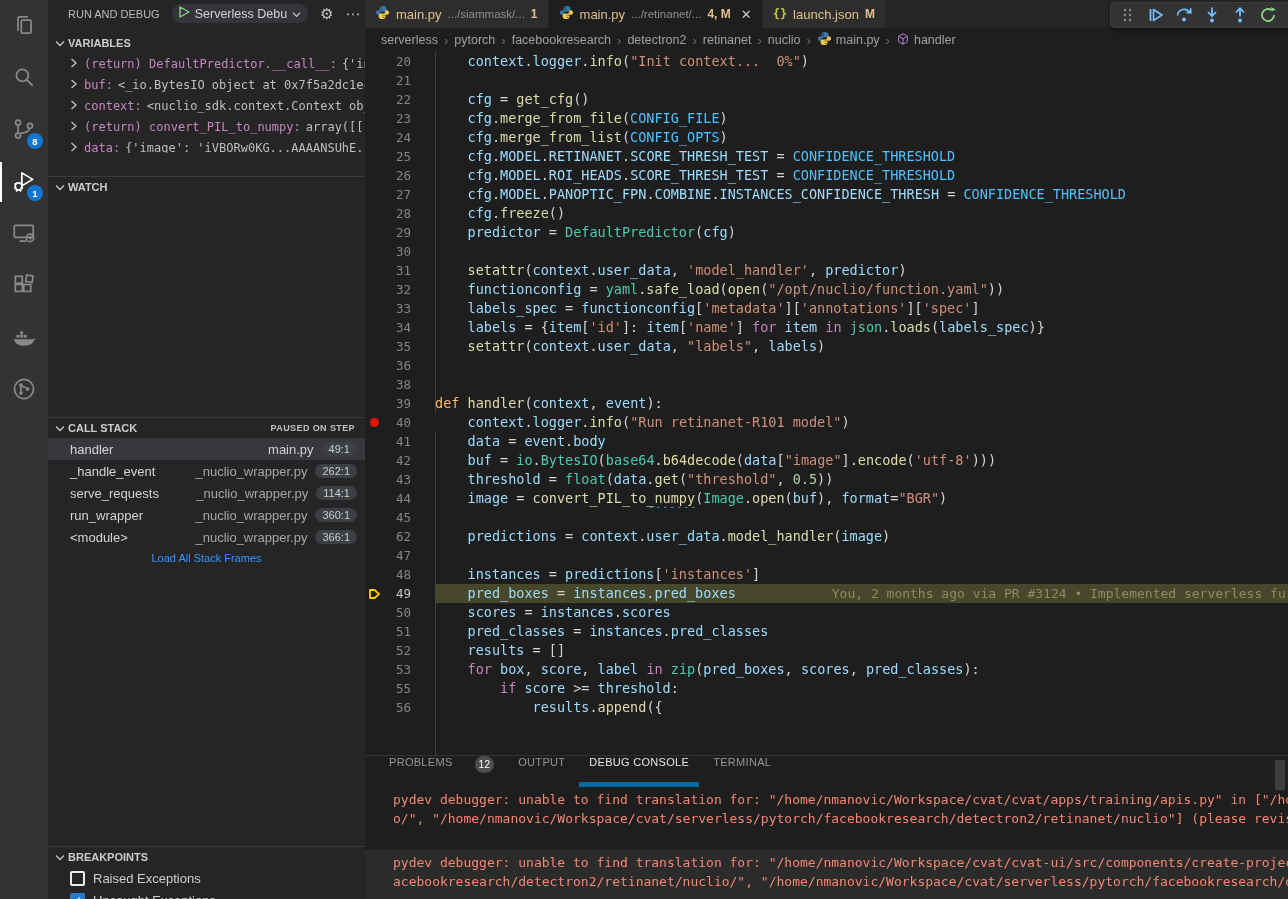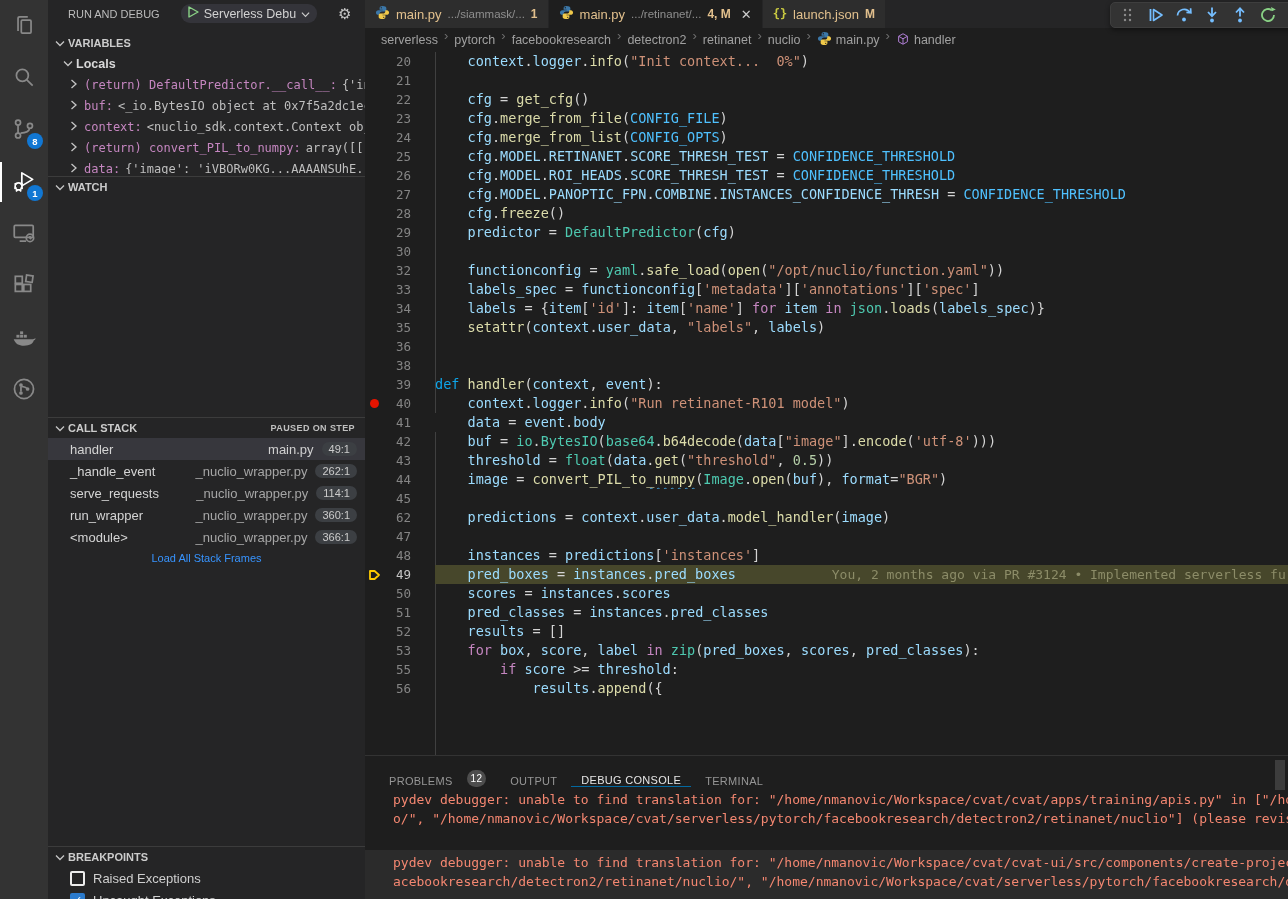--- a/index.html
+++ b/index.html
@@ -13,21 +13,21 @@
   .ab-item svg { width:26px; height:26px; }
   .ab-item .stroke { stroke:#898989; fill:none; stroke-width:1.6; }
   .ab-item .fillgray { fill:#898989; }
   .ab-item.active::before { content:""; position:absolute; left:0; top:6px; bottom:6px; width:2px; background:#ffffff; }
   .ab-item.active .stroke { stroke:#ffffff; }
   .ab-badge { position:absolute; right:5px; bottom:7px; min-width:16px; height:16px; border-radius:9px;
     background:#1177d3; color:#fff; font-size:9.5px; font-weight:700; display:flex; align-items:center; justify-content:center; padding:0 4px; }
 
   
   #sidebar { position:absolute; left:48px; top:0; width:317px; height:899px; background:#252526; overflow:hidden; }
-  .sb-header { position:absolute; left:0; top:0; width:100%; height:27px; display:flex; align-items:center; padding:0 8px 0 20px;gap:9px; }
+  .sb-header { position:absolute; left:0; top:0; width:100%; height:27px; display:flex; align-items:center; padding:0 8px 0 20px; }
   .sb-title { font-size:11px; color:#bcbcbc; white-space:nowrap; }
   .launch-select { margin-left:12px; display:flex; align-items:center; gap:5px; background:#34343a; border-radius:9px;
     padding:2px 7px; cursor:pointer; max-width:150px; }
   .launch-select .lbl { font-size:12.5px; color:#d2d2d2; white-space:nowrap; overflow:hidden; }
   .hdr-icon { margin-left:12px; color:#c5c5c5; font-size:15px; cursor:pointer; line-height:1; }
   .section-hdr { display:flex; align-items:center; height:20px; padding:0 10px 0 4px; font-size:11px; font-weight:700; color:#cccccc; }
   .twisty-down { width:16px; height:16px; flex:none; display:inline-flex; align-items:center; justify-content:center; }
   .sect { position:absolute; left:0; width:100%; }
   .sect.bordered { border-top:1px solid #3c3c3c; }
 
@@ -67,45 +67,45 @@
   .tab .t-dec { color:#e2c08d; font-size:12px; font-weight:700; }
   .tab .t-close { color:#cccccc; font-size:13px; margin-left:4px; }
   .json-braces { color:#cbcb41; font-weight:700; font-family:"DejaVu Sans Mono",monospace; font-size:12px; }
 
   #debug-toolbar { position:absolute; left:745px; top:2px; height:26px; display:flex; align-items:center; gap:4px;
     background:#333333; border:1px solid #3e3e3e; border-radius:5px; padding:0 5px; box-shadow:0 2px 5px rgba(0,0,0,.45); z-index:5; }
   .dt-btn { width:24px; height:24px; display:flex; align-items:center; justify-content:center; cursor:pointer; }
   .dt-btn svg { width:18px; height:18px; }
 
   #breadcrumbs { position:absolute; left:0; top:28px; width:100%; height:24px; background:#1e1e1e;
-    display:flex; padding-left:16px; gap:4px; color:#a0a0a0; font-size:12.5px; white-space:nowrap; }
+    display:flex; align-items:center; padding-left:16px; gap:4px; color:#a0a0a0; font-size:12.5px; white-space:nowrap; }
   .bc-sep { color:#6e6e6e; font-size:13px; margin:0 2px; }
   .bc-item { display:flex; align-items:center; gap:4px; cursor:pointer; }
 
   #editor { position:absolute; left:0; top:52px; width:100%; height:703px; background:#1e1e1e; overflow:hidden; }
   .guide { position:absolute; width:1px; background:#404040; }
   .line { position:relative; display:flex; height:19px; line-height:19px; }
   .gutter { position:relative; width:70px; flex:none; }
   .lnum { position:absolute; left:18px; width:28px; text-align:right; color:#858585; font-family:"DejaVu Sans Mono",monospace; font-size:12.5px; }
   .line.cur .lnum { color:#c6c6c6; }
   .bp-dot { position:absolute; left:5px; top:5px; width:9px; height:9px; border-radius:50%; background:#e51400; }
   .frame-arrow { position:absolute; left:3px; top:2.5px; }
   .body { flex:1; white-space:pre; font-family:"DejaVu Sans Mono",monospace; font-size:13.5px; color:#d4d4d4; overflow:hidden; }
   .line.cur .body { background:#47472b; }
   .t-p{color:#d4d4d4} .t-v{color:#9cdcfe} .t-f{color:#dcdcaa} .t-c{color:#4ec9b0}
-  .t-k{color:#c586c0} .t-d{color:#0ea5e9} .t-s{color:#ce9178} .t-n{color:#b5cea8} .t-C{color:#4fc1ff}
+  .t-k{color:#c586c0} .t-d{color:#fdba74} .t-s{color:#ce9178} .t-n{color:#b5cea8} .t-C{color:#4fc1ff}
   .t-fq{color:#dcdcaa; text-decoration:underline; text-decoration-style:wavy; text-decoration-color:#3e9cd6; text-decoration-thickness:1px; text-underline-offset:3px;}
   .blame { color:#8c8c68; margin-left:96px; font-size:13px; }
 
   
   #panel { position:absolute; left:0; top:755px; width:100%; height:144px; background:#1e1e1e; border-top:1px solid #333333; }
   #panel-tabs { display:flex; align-items:center; height:31px; padding-left:14px; gap:4px; }
-  .panel-tab { display:flex; align-items:flex-end; gap:14px; padding:0 10px; height:31px; font-size:11px; letter-spacing:.3px;
+  .panel-tab { display:flex; align-items:flex-start; gap:22px; padding:0 10px; height:31px; font-size:11px; letter-spacing:.3px;
     color:#969696; cursor:pointer; text-transform:uppercase; }
-  .panel-tab.active { color:#e7e7e7; border-bottom:1px solid #0369a1; }
+  .panel-tab.active { color:#e7e7e7; border-bottom:5px solid #0369a1; }
   .pt-badge { min-width:17px; height:17px; border-radius:9px; background:#4d4d4d; color:#ffffff; font-size:10px;
     display:flex; align-items:center; justify-content:center; padding:0 4px; }
   #console { position:absolute; left:0; top:31px; right:0; bottom:0; overflow:hidden; }
   .console-msg { padding:3px 0 8px 0; }
   .console-msg.hl { background:#2b2b2b; }
   .console-line { padding-left:28px; white-space:nowrap; overflow:hidden; font-family:"DejaVu Sans Mono",monospace;
     font-size:13px; line-height:19px; color:#f48771; }
   #panel-scroll { position:absolute; right:3px; top:4px; width:10px; height:30px; background:rgba(121,121,121,.35); }
 </style>
 </head>
@@ -204,28 +204,20 @@
     </div>
 
     <div class="sect" id="sect-variables">
       <div class="section-hdr">
         <span class="twisty-down">
             <svg width="10" height="7" viewBox="0 0 10 7">
               <path d="M1 1.5l4 4 4-4" fill="none" stroke="#c5c5c5" stroke-width="1.3"></path>
             </svg>
           </span>
         <span>VARIABLES</span>
-      </div>
-      <div class="subhdr">
-        <span class="twisty-down">
-            <svg width="10" height="7" viewBox="0 0 10 7">
-              <path d="M1 1.5l4 4 4-4" fill="none" stroke="#c5c5c5" stroke-width="1.3"></path>
-            </svg>
-          </span>
-        <span>Locals</span>
       </div>
       <div id="var-rows">
           <div class="var-row">
             <span class="var-tw"><svg width="8" height="10" viewBox="0 0 8 10">
                 <path d="M1.5 1l4.5 4-4.5 4" fill="none" stroke="#c5c5c5" stroke-width="1.3"></path>
               </svg></span>
             <span class="var-name">(return) DefaultPredictor.__call__:</span>
             <span class="var-val">{'inst…</span>
           </div>
           <div class="var-row">
@@ -522,20 +514,26 @@
           <span class="body"><span class="t-p">    </span><span class="t-v">predictor</span><span class="t-p"> = </span><span class="t-c">DefaultPredictor</span><span class="t-p">(</span><span class="t-v">cfg</span><span class="t-p">)</span></span>
         </div>
         <div class="line">
           <span class="gutter">
             <span class="lnum">30</span>
           </span>
           <span class="body"></span>
         </div>
         <div class="line">
           <span class="gutter">
+            <span class="lnum">31</span>
+          </span>
+          <span class="body"><span class="t-p">    </span><span class="t-f">setattr</span><span class="t-p">(</span><span class="t-v">context</span><span class="t-p">.</span><span class="t-v">user_data</span><span class="t-p">, </span><span class="t-s">'model_handler'</span><span class="t-p">, </span><span class="t-v">predictor</span><span class="t-p">)</span></span>
+        </div>
+        <div class="line">
+          <span class="gutter">
             <span class="lnum">32</span>
           </span>
           <span class="body"><span class="t-p">    </span><span class="t-v">functionconfig</span><span class="t-p"> = </span><span class="t-c">yaml</span><span class="t-p">.</span><span class="t-f">safe_load</span><span class="t-p">(</span><span class="t-f">open</span><span class="t-p">(</span><span class="t-s">"/opt/nuclio/function.yaml"</span><span class="t-p">))</span></span>
         </div>
         <div class="line">
           <span class="gutter">
             <span class="lnum">33</span>
           </span>
           <span class="body"><span class="t-p">    </span><span class="t-v">labels_spec</span><span class="t-p"> = </span><span class="t-v">functionconfig</span><span class="t-p">[</span><span class="t-s">'metadata'</span><span class="t-p">][</span><span class="t-s">'annotations'</span><span class="t-p">][</span><span class="t-s">'spec'</span><span class="t-p">]</span></span>
         </div>

